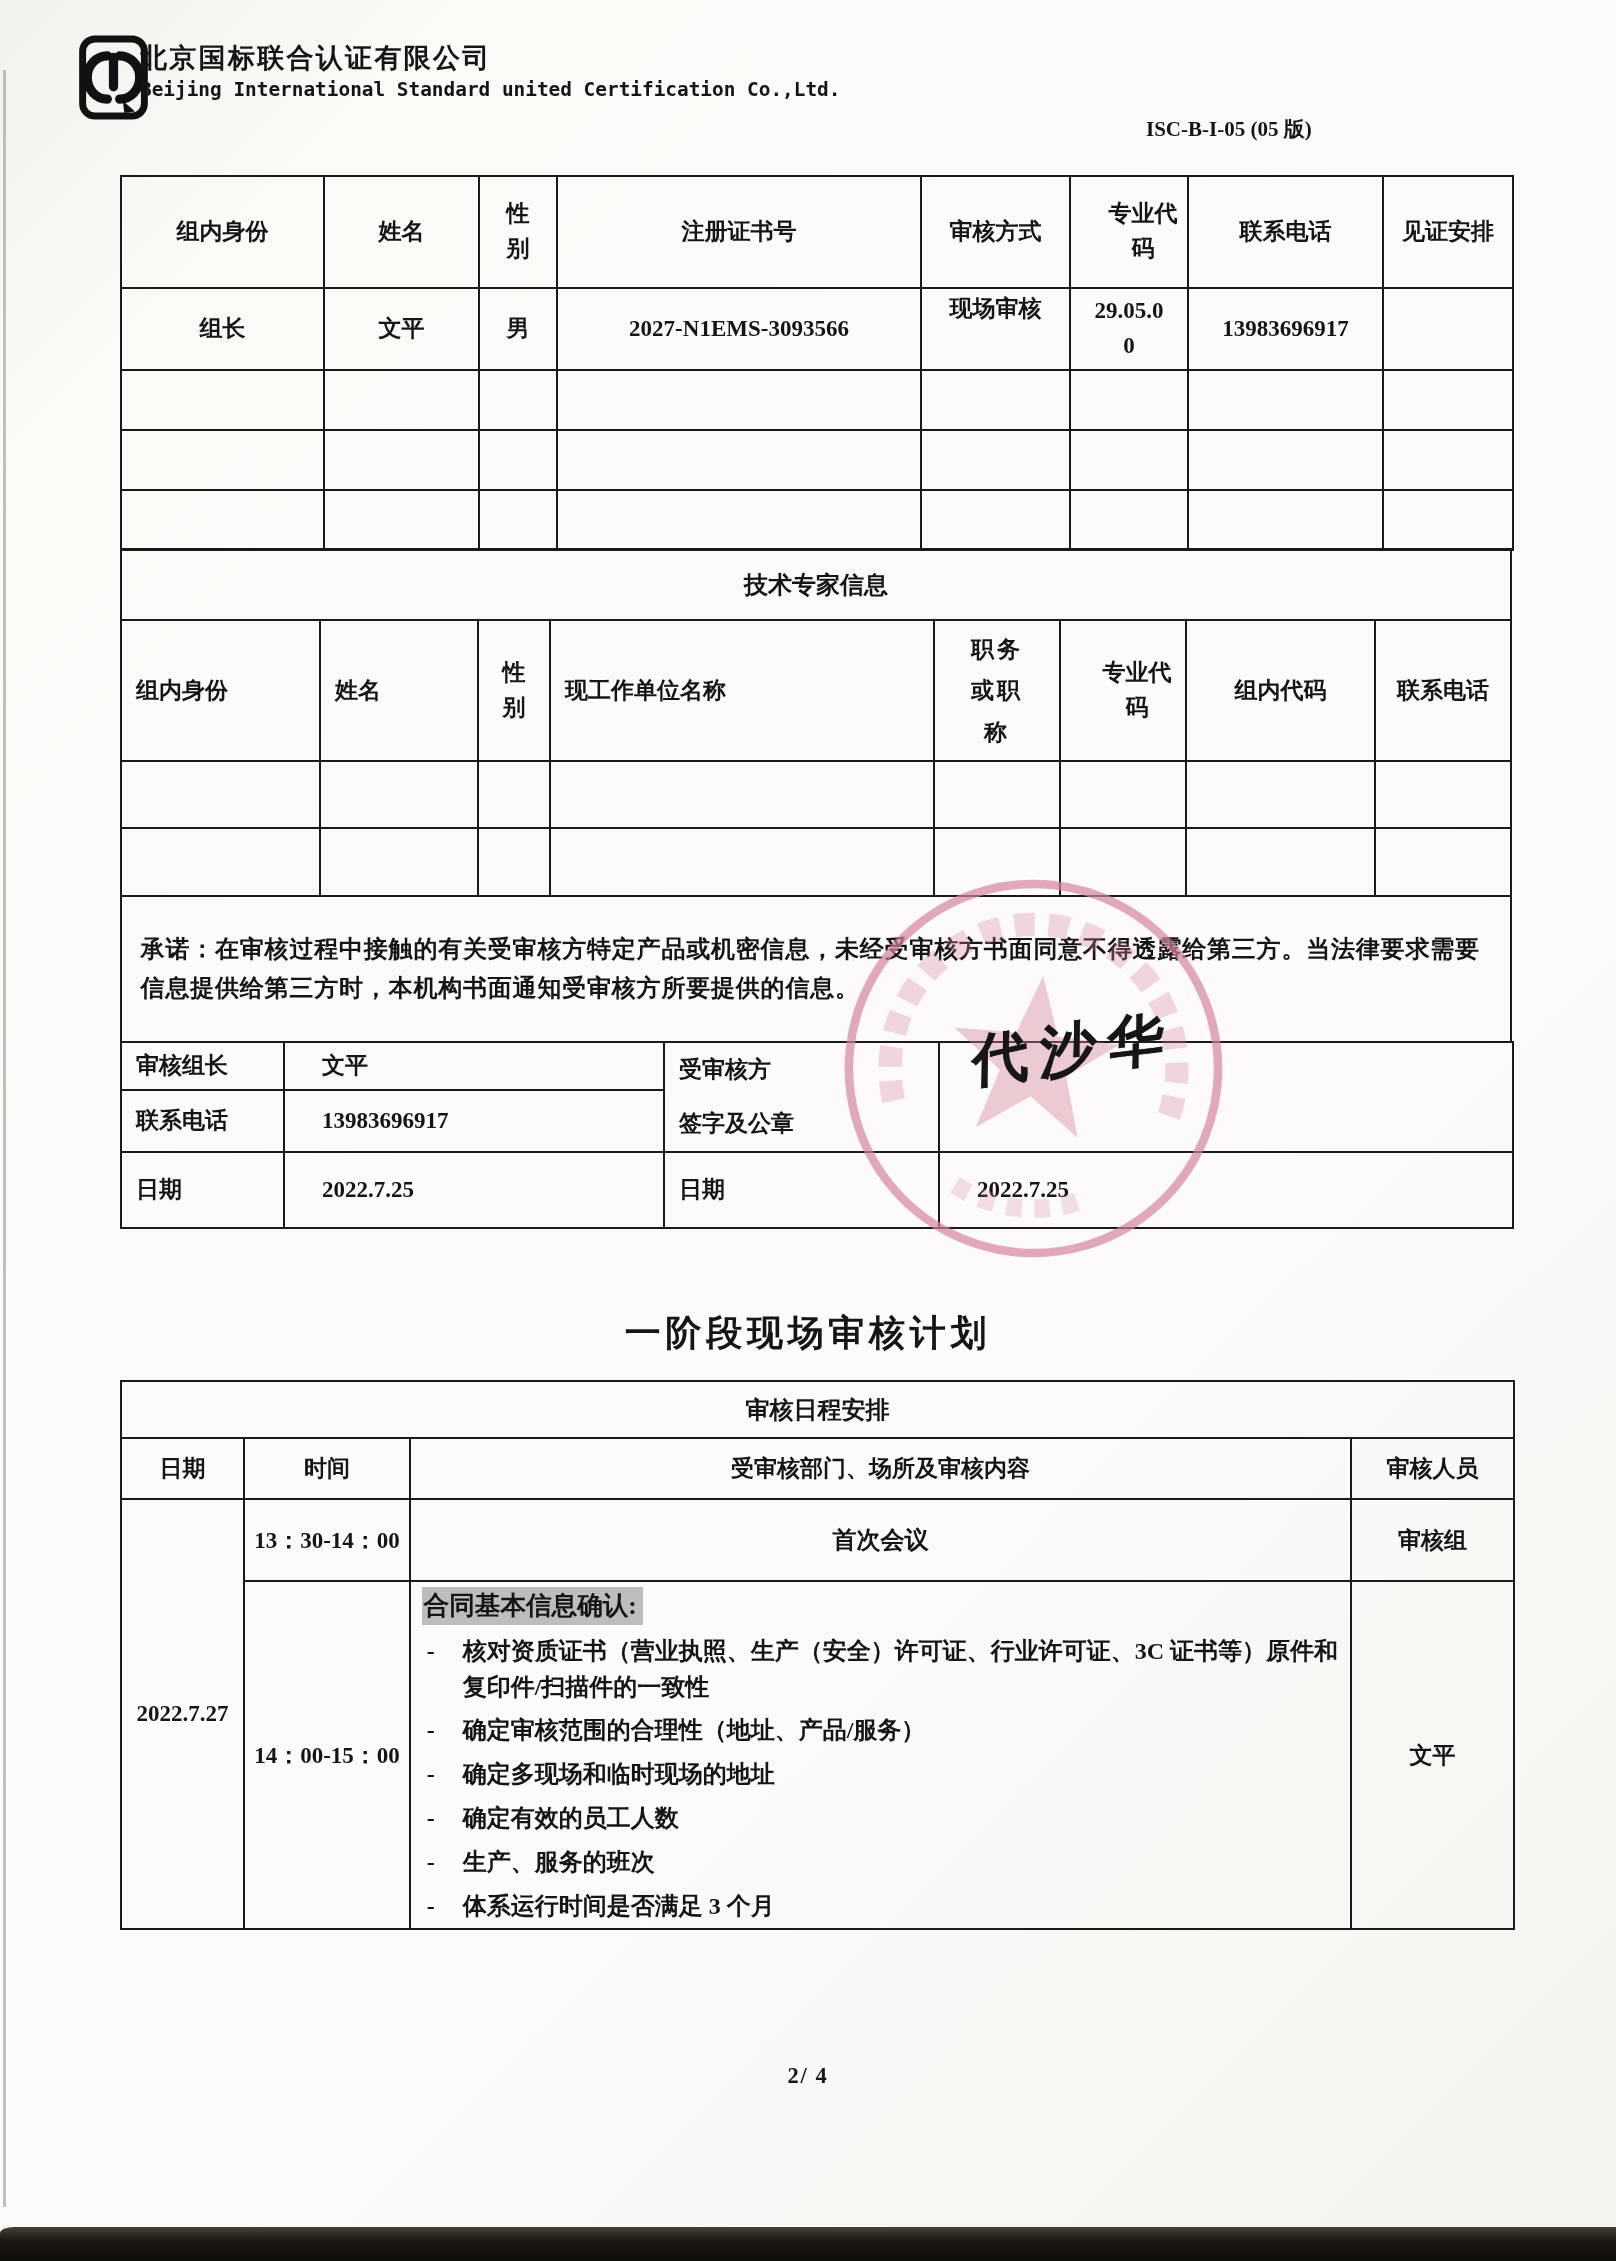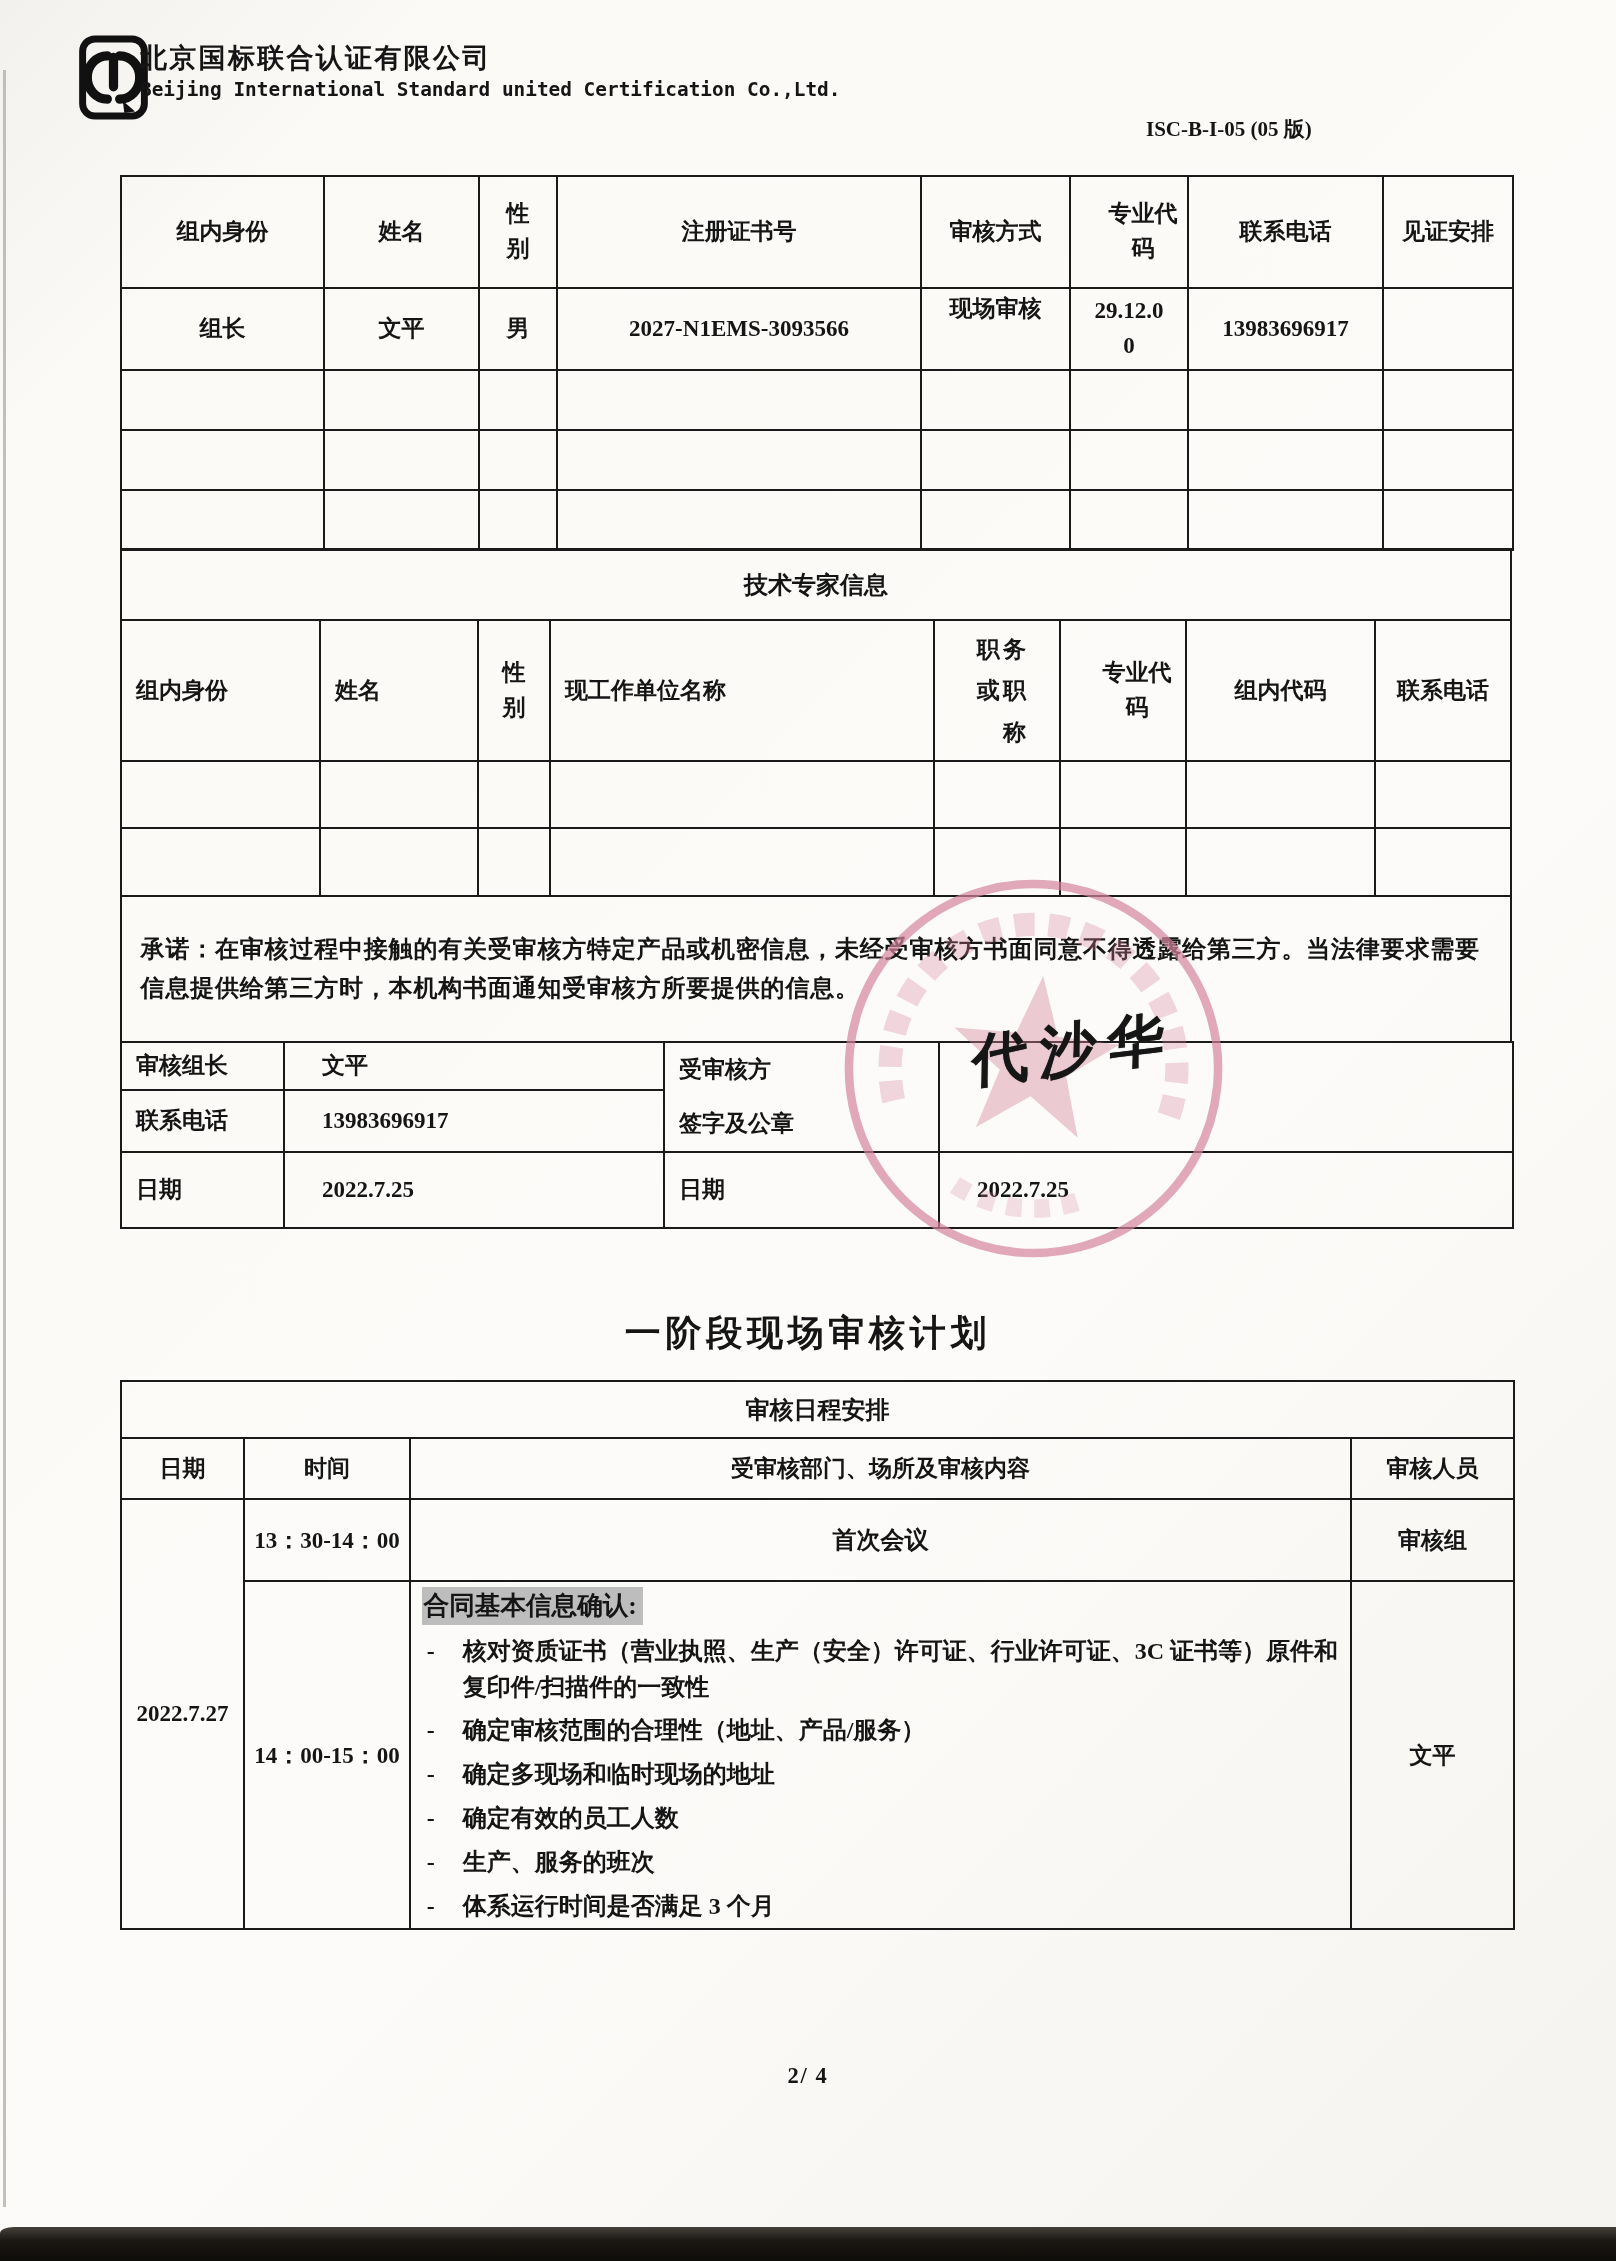--- a/index.html
+++ b/index.html
@@ -21,21 +21,21 @@
     font-family:"DejaVu Sans Mono","Liberation Mono",monospace;letter-spacing:0px;}
   .doc-code{position:absolute;left:1146px;top:115px;font-size:21px;font-weight:700;}
   
   .tables{position:absolute;left:120px;top:177px;width:1392px;}
   table{border-collapse:collapse;table-layout:fixed;width:1392px;margin-top:-2.3px;}
   td{border:2.3px solid #1a1a1a;font-size:23px;font-weight:700;text-align:center;vertical-align:middle;
      padding:0;overflow:hidden;}
   .tL{text-align:left;padding-left:14px;}
   .padL{text-align:left;padding-left:37px;}
   .vnarrow{display:inline-block;width:26px;word-break:break-all;line-height:1.5;vertical-align:middle;text-align:center;}
-  .w2{display:inline-block;width:64px;word-break:break-all;line-height:1.8;letter-spacing:3.1px;text-align:right;vertical-align:middle;}
+  .w2{display:inline-block;width:64px;word-break:break-all;line-height:1.8;letter-spacing:3.1px;text-align:center;vertical-align:middle;}
   .w3{display:inline-block;width:78px;word-break:break-all;line-height:1.5;vertical-align:middle;margin-left:28px;}
   .wnum{display:inline-block;width:78px;word-break:break-all;line-height:1.5;vertical-align:middle;}
   .wdate{display:inline-block;width:98px;word-break:break-all;line-height:1.5;vertical-align:middle;}
   .commit-cell{text-align:left;padding:14px 18.6px;font-size:24px;line-height:1.62;letter-spacing:0.8px;}
   .sig-label{line-height:2.35;}
   
   .plan-title{position:absolute;left:0;width:1616px;top:1309px;text-align:center;
     font-size:36px;font-weight:700;letter-spacing:4.7px;}
   .sched{position:absolute;left:120px;top:1380px;width:1392px;}
   .content-cell{text-align:left;vertical-align:top;padding:4.7px 7.8px 4.7px 11px;}
@@ -94,21 +94,21 @@
       <td><span class="w3">专业代码</span></td>
       <td>联系电话</td>
       <td>见证安排</td>
     </tr>
     <tr style="height:82px">
       <td>组长</td>
       <td>文平</td>
       <td>男</td>
       <td>2027-N1EMS-3093566</td>
       <td style="vertical-align:top;padding-top:4.7px;">现场审核</td>
-      <td><span class="wnum">29.12.00</span></td>
+      <td><span class="wnum">29.05.00</span></td>
       <td>13983696917</td>
       <td></td>
     </tr>
     <tr style="height:60px">
       <td></td>
           <td></td>
           <td></td>
           <td></td>
           <td></td>
           <td></td>

